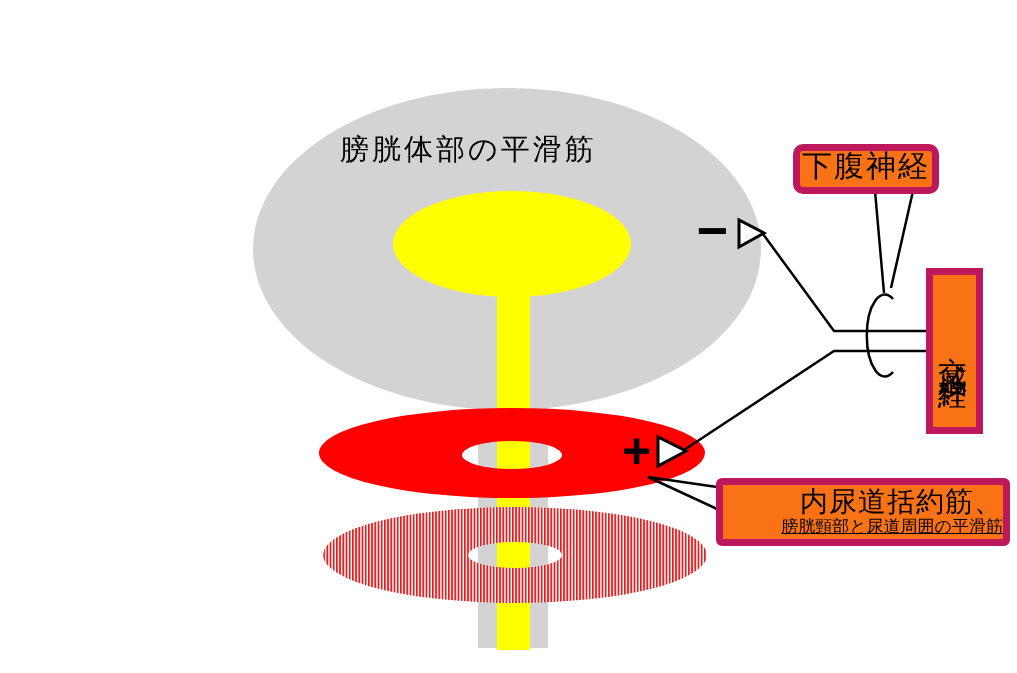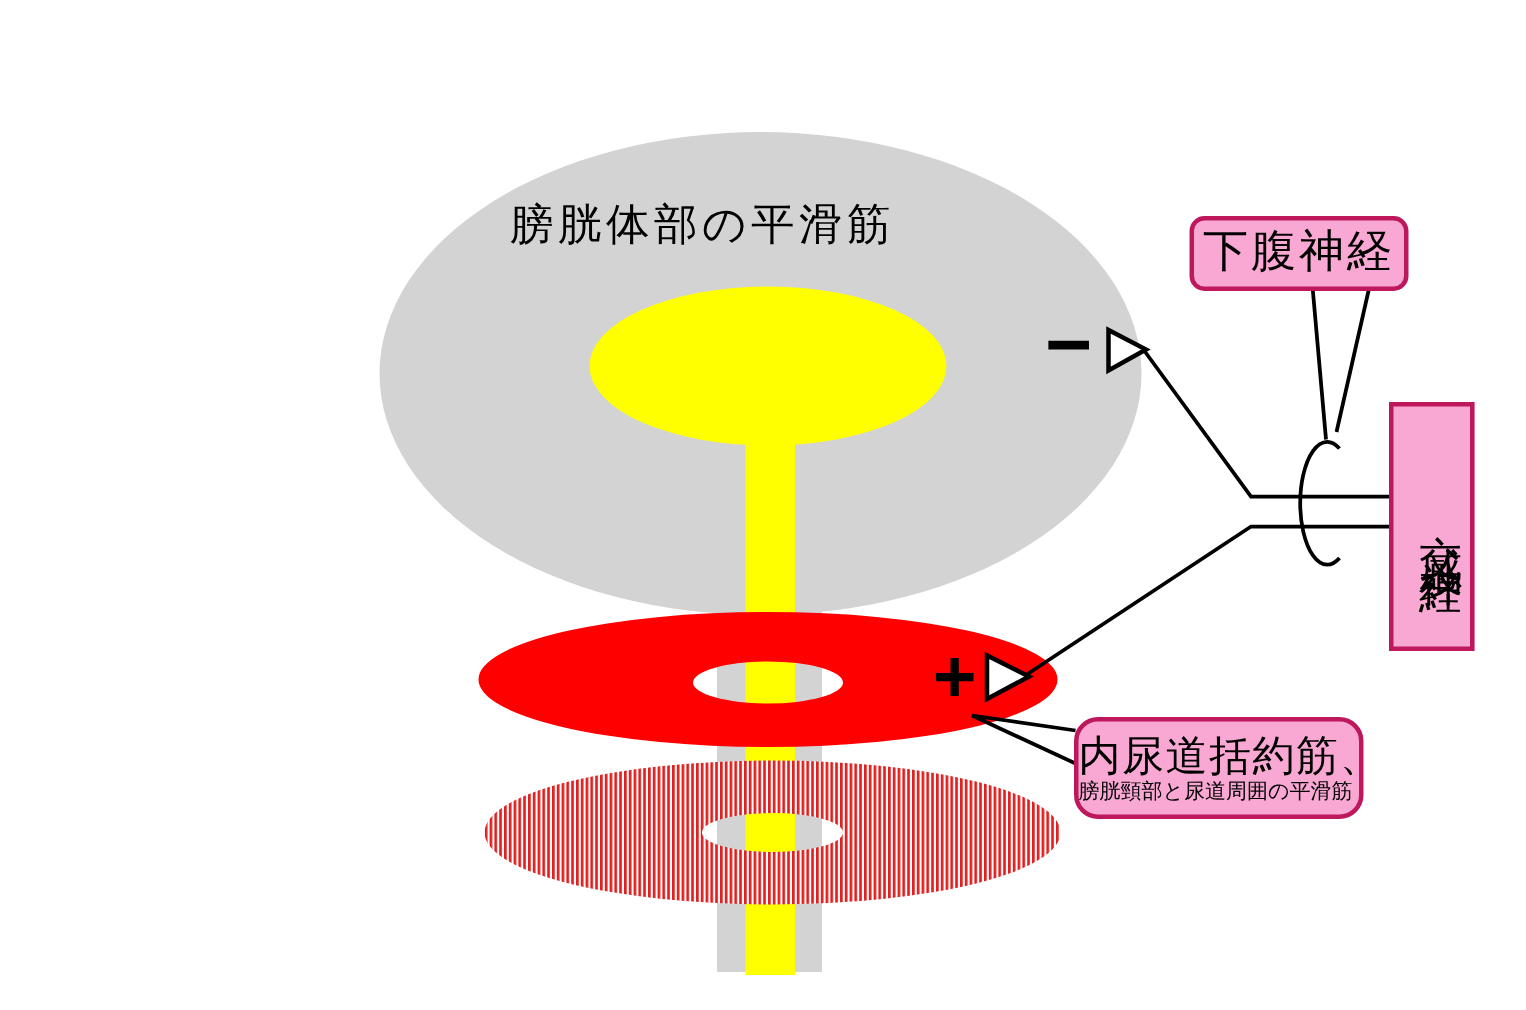--- a/index.html
+++ b/index.html
@@ -12,37 +12,37 @@
   .title{
     left:340px;top:130px;width:370px;height:36px;
     font-size:29px;letter-spacing:3px;text-align:left;white-space:nowrap;
   }
   .sign{
     font-weight:bold;text-align:center;line-height:55px;width:55px;height:55px;
   }
   .minus{left:685px;top:203px;font-size:54px;}
   .plus{left:609px;top:424px;font-size:50px;}
   .callout-box{
-    border:3px solid #be185d;background:#f9a8d4;display:flex;align-items:flex-start;justify-content:center;
+    border:7px solid #be185d;background:#f97316;display:flex;align-items:flex-end;justify-content:center;
   }
   .hypo{
     left:793px;top:144px;width:146px;height:50px;border-radius:10px;
     font-size:30px;letter-spacing:2px;white-space:nowrap;
   }
   .symp{
     left:926px;top:268px;width:57px;height:166px;
     writing-mode:vertical-rl;text-orientation:upright;
     font-size:29px;letter-spacing:9px;
   }
   .sphincter{
-    left:716px;top:478px;width:193px;height:68px;border-radius:16px;
+    left:716px;top:478px;width:294px;height:68px;border-radius:6px;
     flex-direction:column;justify-content:center;line-height:1.1;
   }
   .sphincter .l1{font-size:28px;letter-spacing:1px;white-space:nowrap;}
-  .sphincter .l2{font-size:14px;white-space:nowrap;}
+  .sphincter .l2{font-size:17px;white-space:nowrap;text-decoration:underline;}
 </style>
 </head>
 <body>
 
 <div class="stage">
 
   <svg width="1017" height="673" viewBox="0 0 1017 673">
     <defs>
       <pattern id="stripes" width="3.2" height="10" patternUnits="userSpaceOnUse">
         <rect width="3.2" height="10" fill="#ffffff"></rect>

